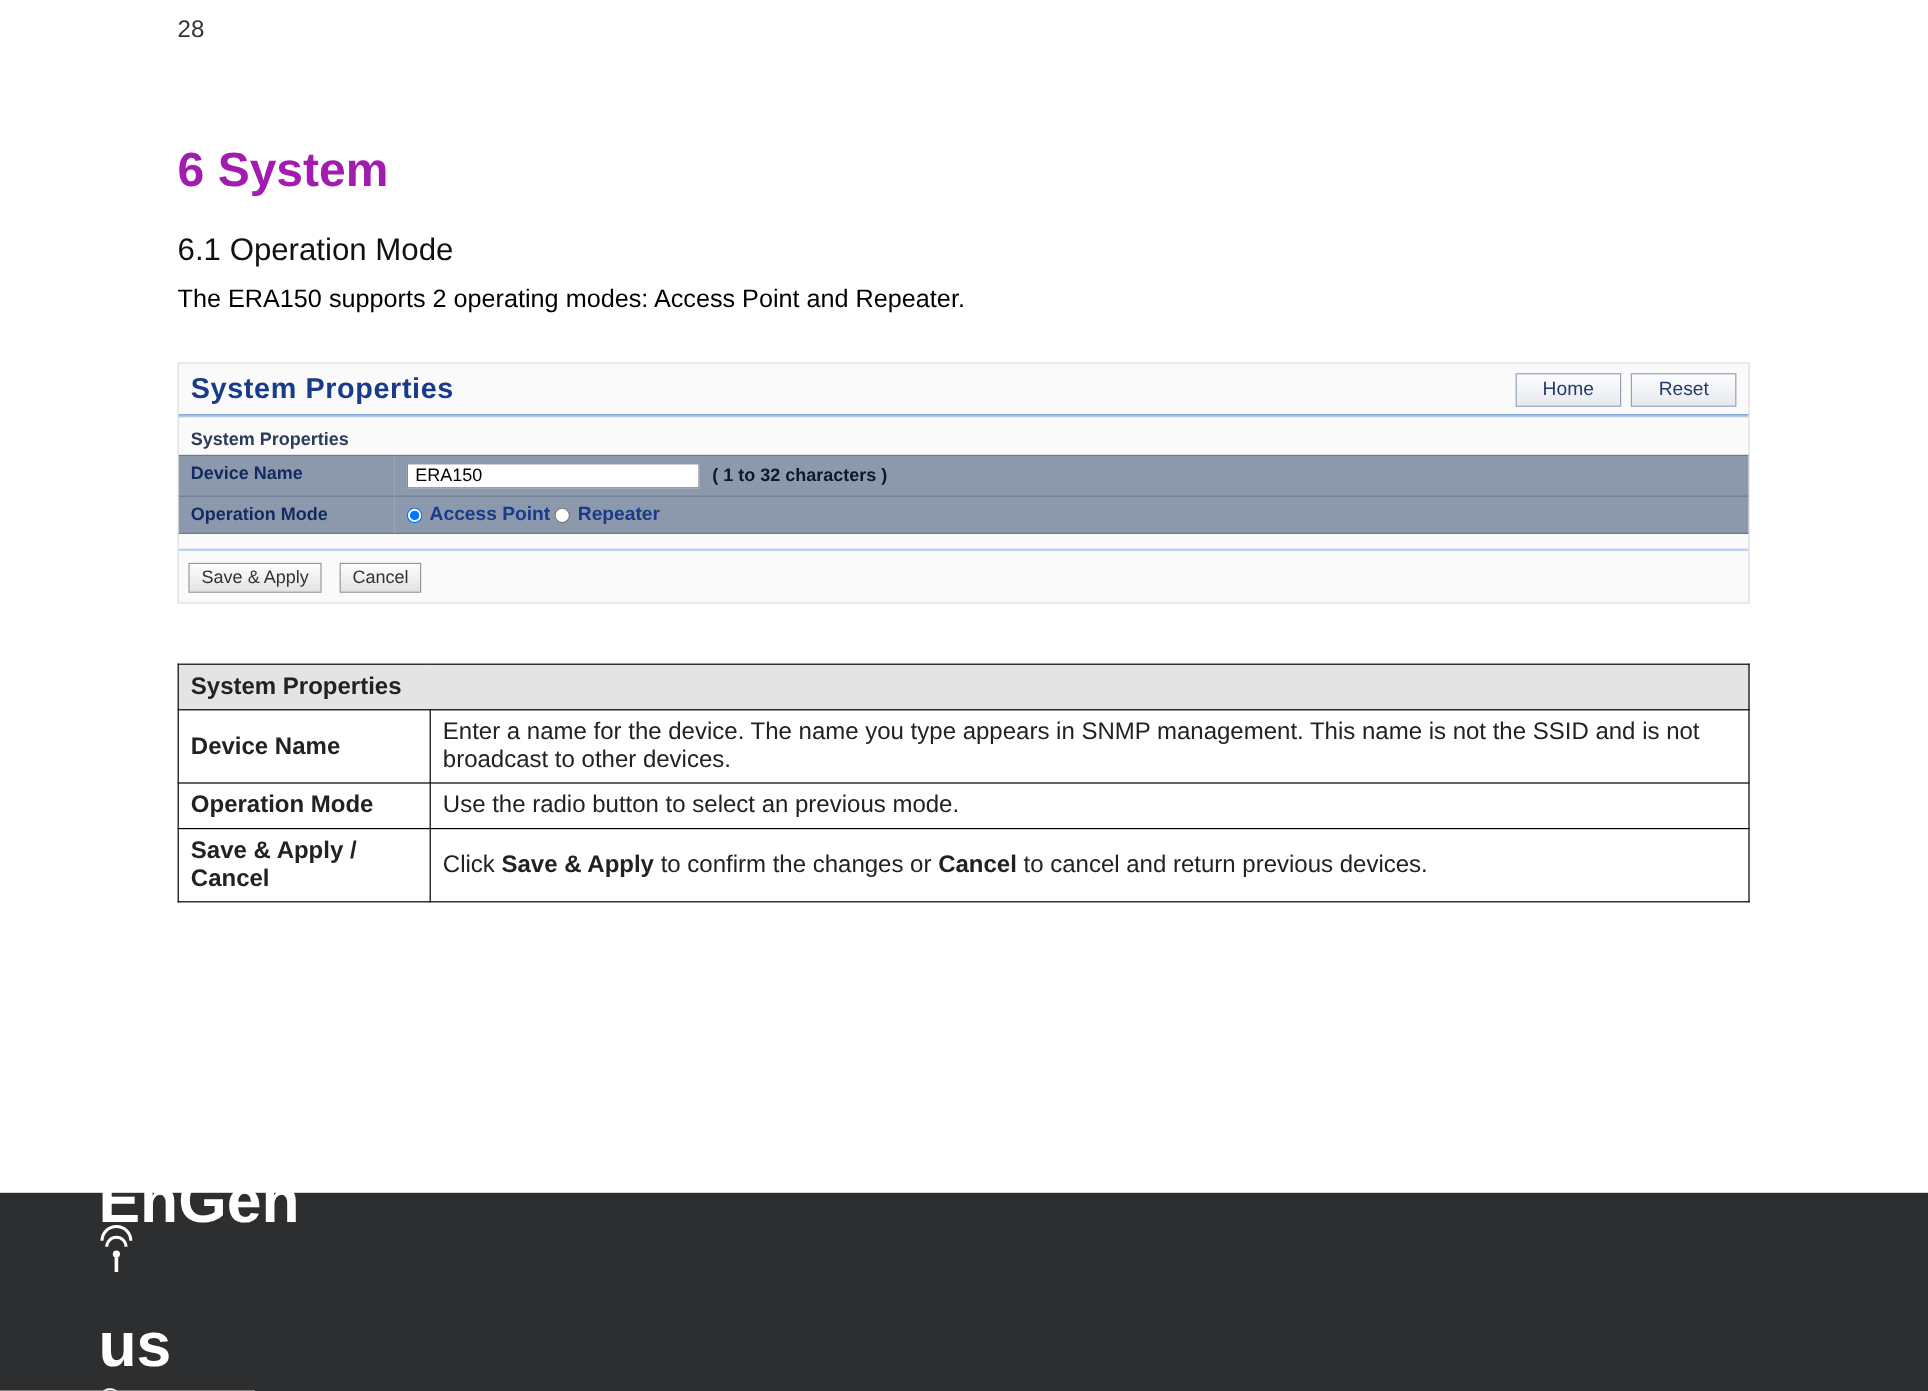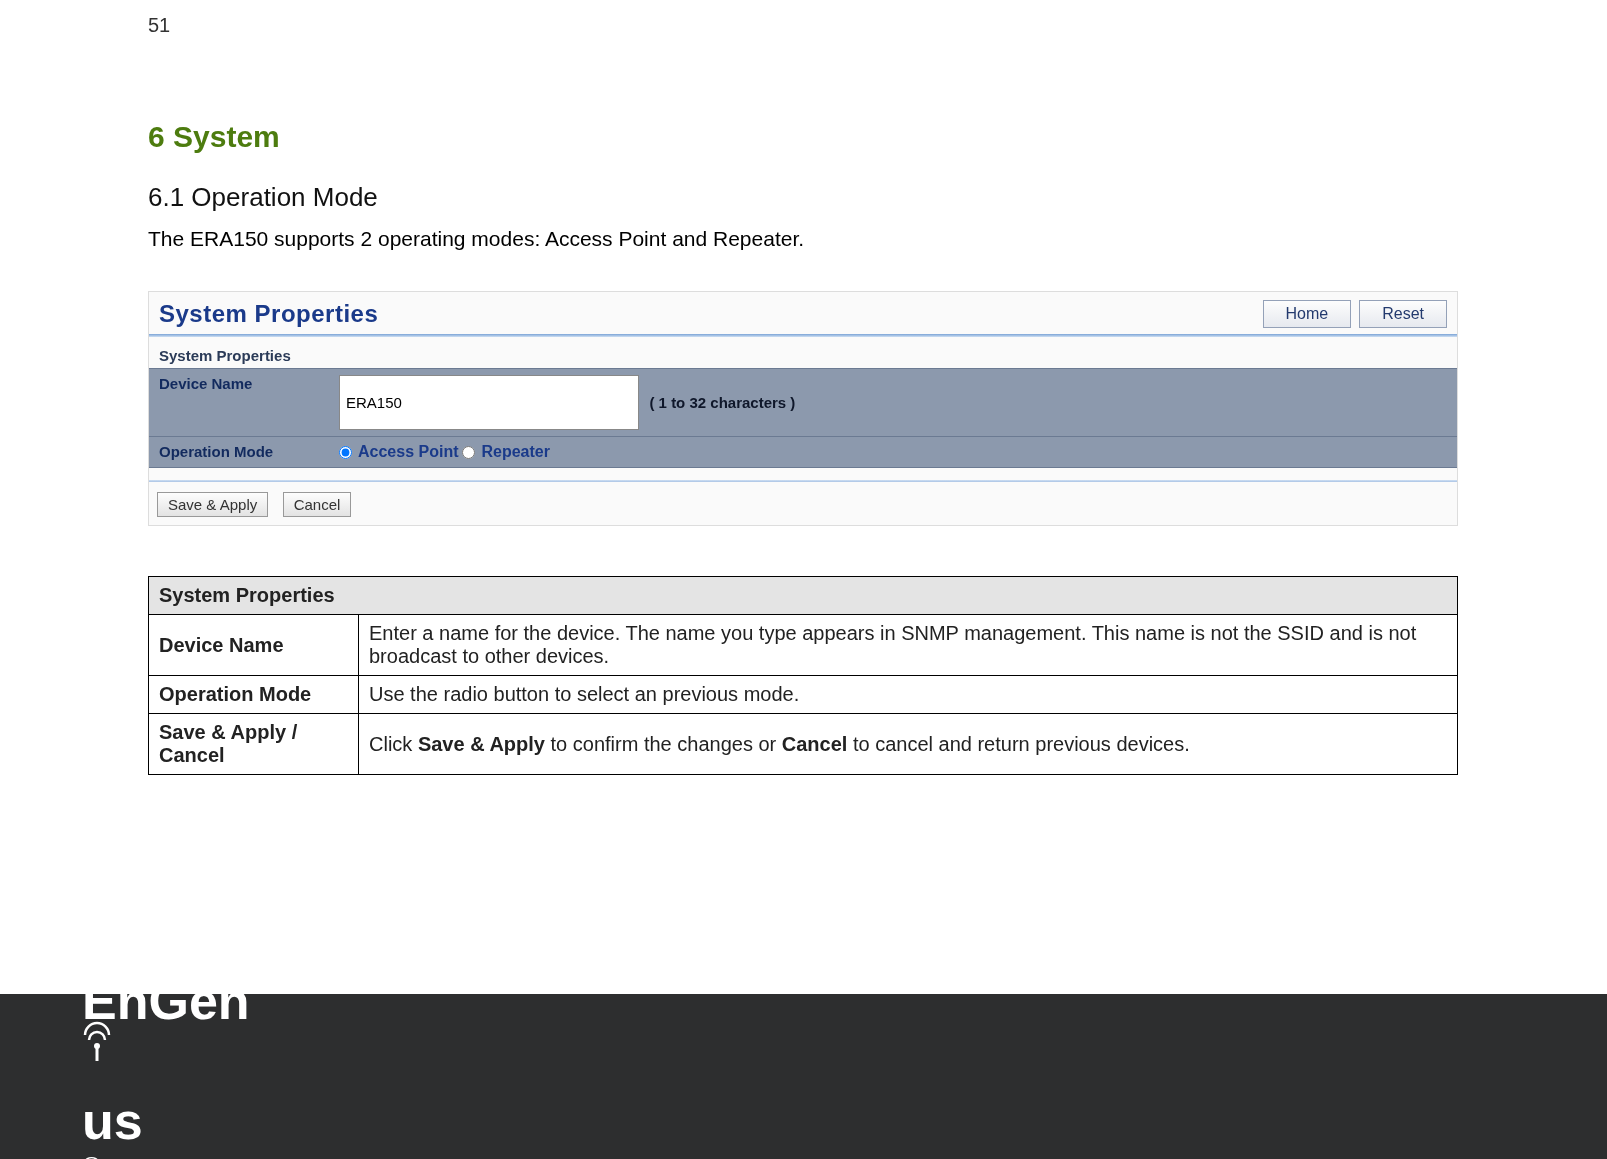--- a/index.html
+++ b/index.html
@@ -18,24 +18,24 @@
     font-size: 20px;
     color: #333;
   }
   .content {
     position: absolute;
     left: 148px;
     top: 120px;
     width: 1310px;
   }
   .h1 {
-    font-size: 30px;
+    font-size: 40px;
     font-weight: 700;
     margin-bottom: 28px;
-    color: #4d7c0f;
+    color: #a21caf;
   }
   .h2 {
     font-size: 26px;
     font-weight: 400;
     margin-bottom: 14px;
     color: #111;
   }
   .body-text {
     font-size: 21px;
     color: #000000;
@@ -93,25 +93,25 @@
     padding: 6px 10px;
     vertical-align: top;
   }
   .ui-label {
     color: #122a5e;
     font-weight: 700;
     width: 180px;
     font-size: 15px;
   }
   .ui-input {
-    width: 300px;
+    width: 244px;
     border: 1px solid #888;
     background: #fff;
     font-size: 15px;
-    padding: 18px 6px;
+    padding: 1px 6px;
     font-family: inherit;
   }
   .ui-note {
     color: #0f172a;
     font-weight: 700;
     font-size: 15px;
     padding-left: 6px;
   }
   .ui-radio-row {
     display: flex;
@@ -188,21 +188,21 @@
     display: inline-block;
     position: relative;
     top: -18px;
     margin-left: -2px;
     margin-right: -2px;
   }
 </style>
 </head>
 <body>
 
-<div class="page-number">51</div>
+<div class="page-number">28</div>
 
 <div class="content">
   <div class="h1">6  System</div>
   <div class="h2">6.1   Operation Mode</div>
   <div class="body-text">The ERA150 supports 2 operating modes: Access Point and Repeater.</div>
 
   <div class="ui-panel">
     <div class="ui-header">
       <div class="ui-title">System Properties</div>
       <div class="ui-buttons">

